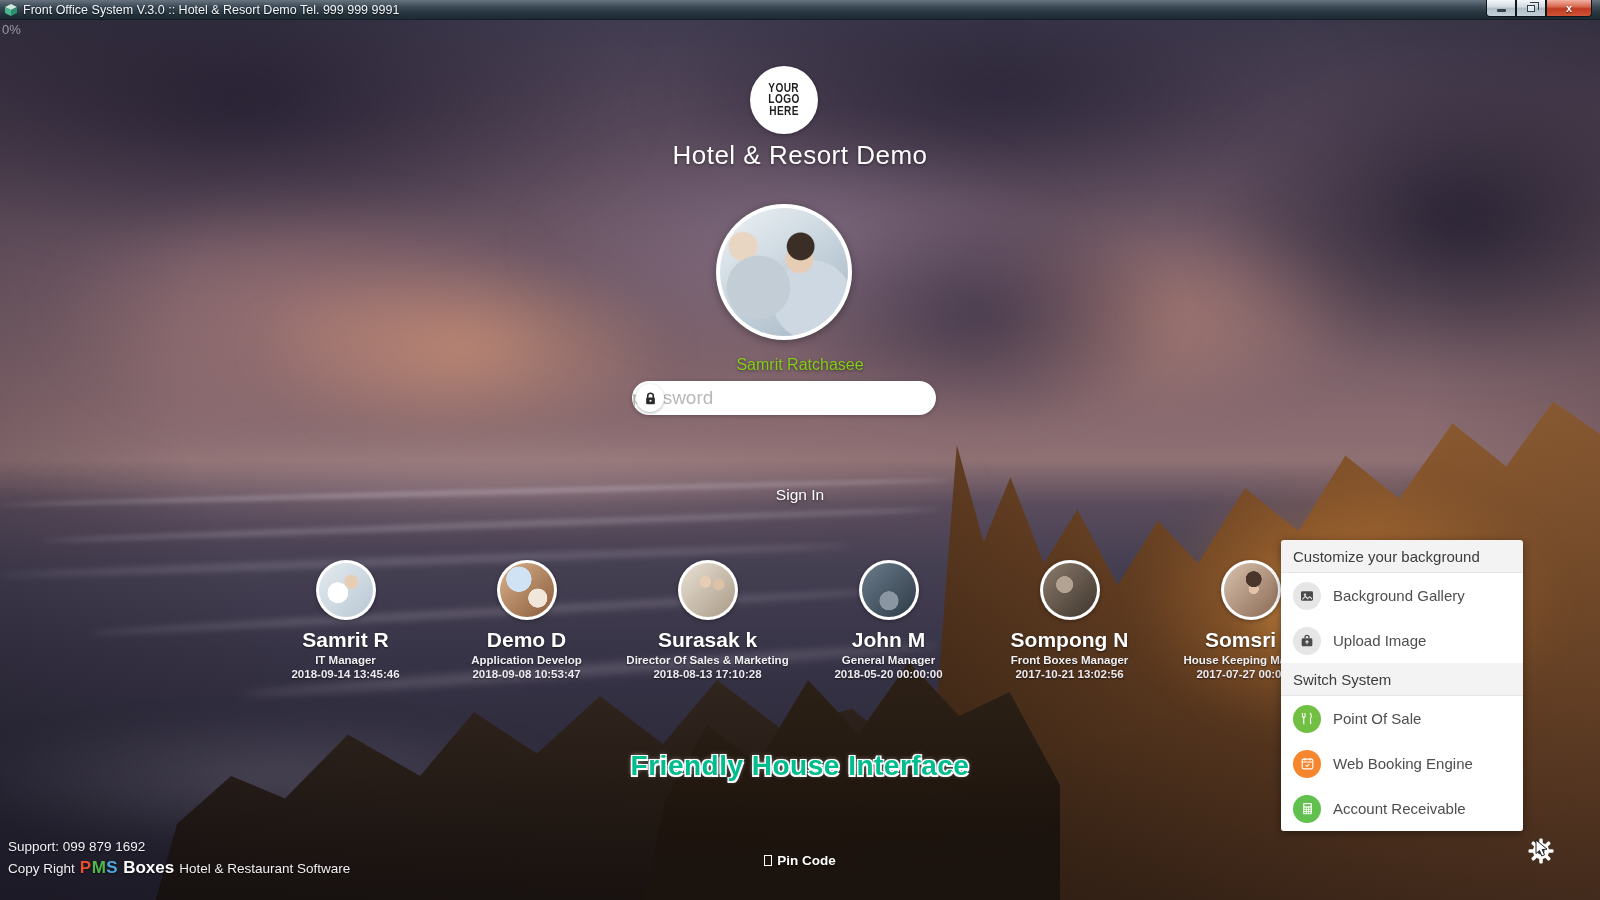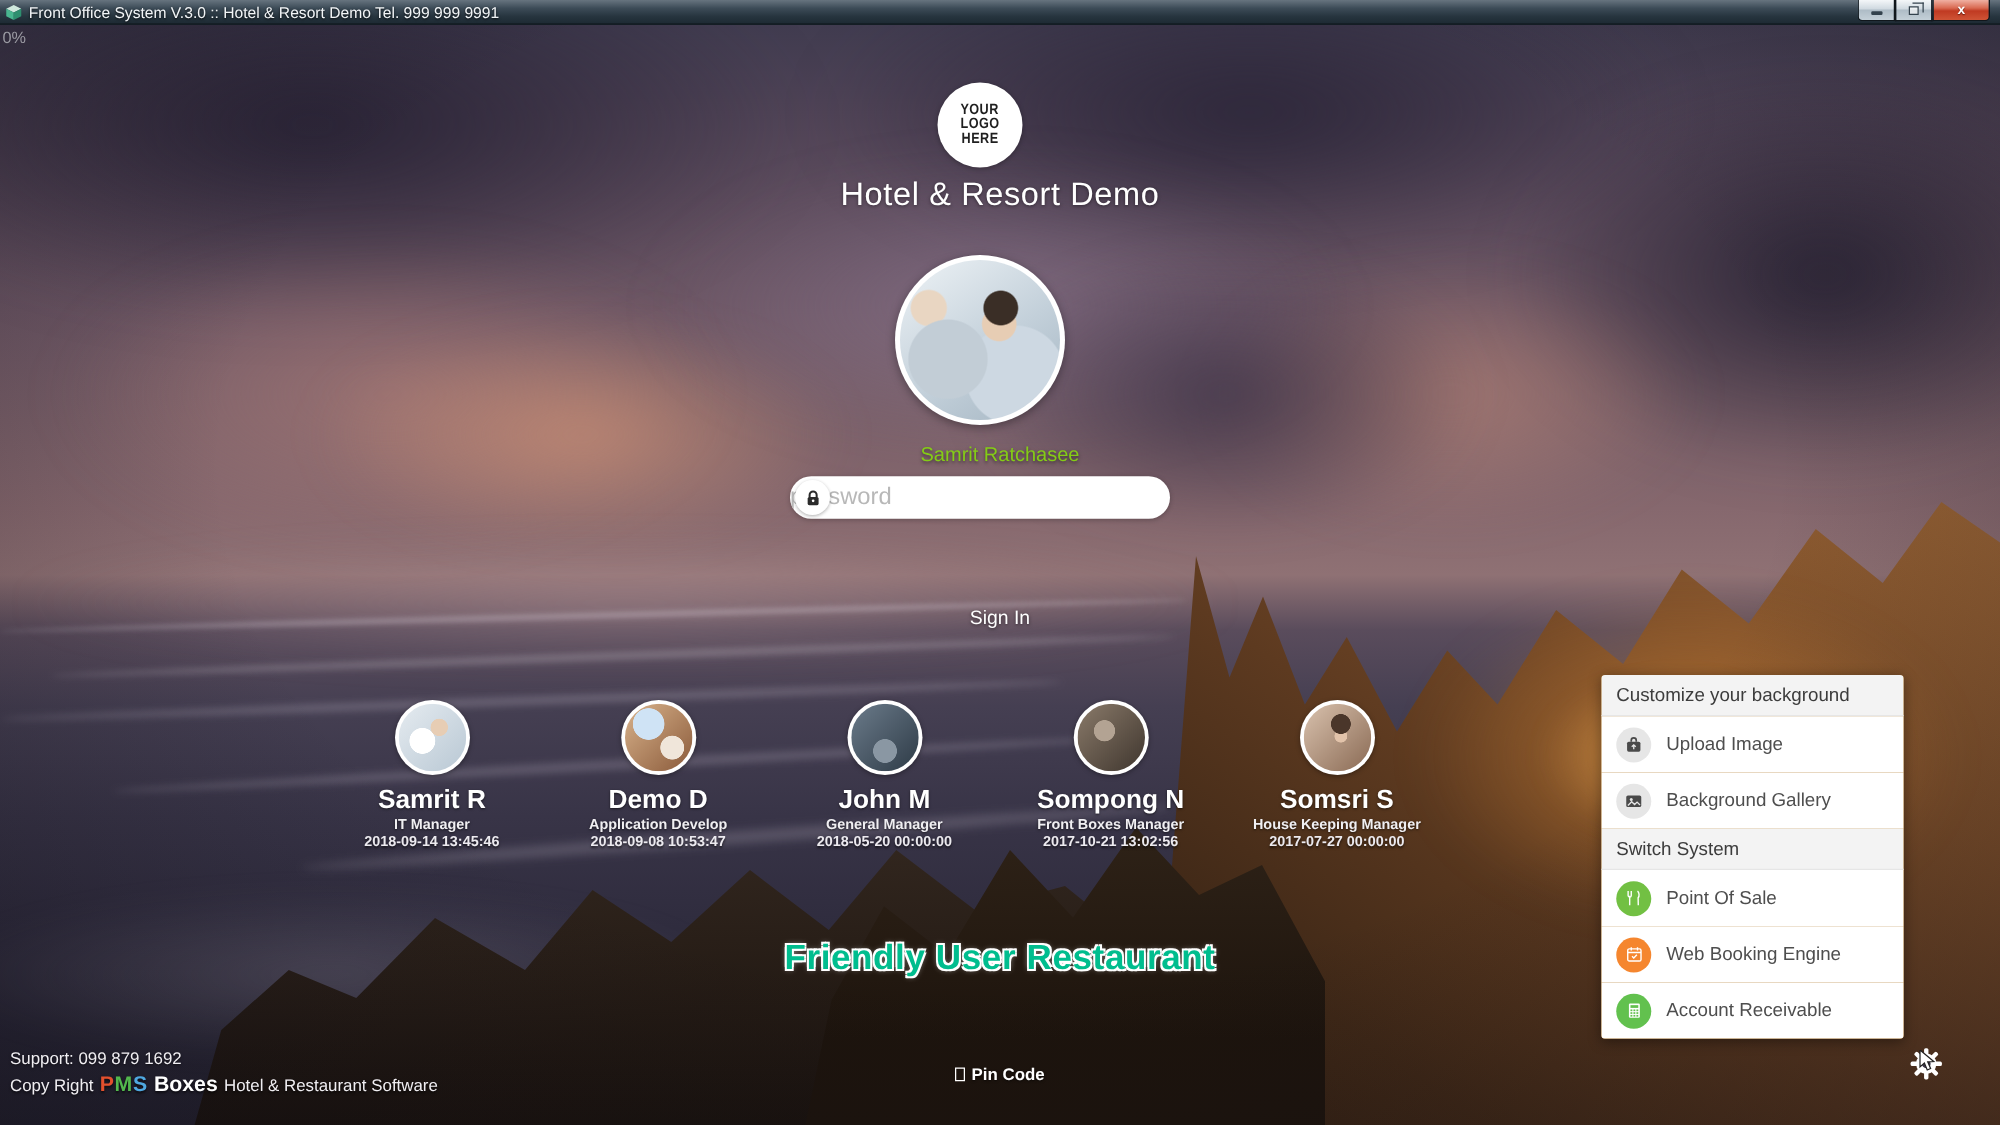--- a/index.html
+++ b/index.html
@@ -219,20 +219,28 @@
   <div class="user-card">
     <div class="user-ring">
         <div class="user-photo av2"></div>
       </div>
     <div class="user-name">Demo D</div>
     <div class="user-role">Application Develop</div>
     <div class="user-date">2018-09-08 10:53:47</div>
   </div>
   <div class="user-card">
     <div class="user-ring">
+        <div class="user-photo av3"></div>
+      </div>
+    <div class="user-name">Surasak k</div>
+    <div class="user-role">Director Of Sales &amp; Marketing</div>
+    <div class="user-date">2018-08-13 17:10:28</div>
+  </div>
+  <div class="user-card">
+    <div class="user-ring">
         <div class="user-photo av4"></div>
       </div>
     <div class="user-name">John M</div>
     <div class="user-role">General Manager</div>
     <div class="user-date">2018-05-20 00:00:00</div>
   </div>
   <div class="user-card">
     <div class="user-ring">
         <div class="user-photo av5"></div>
       </div>
@@ -243,43 +251,43 @@
   <div class="user-card">
     <div class="user-ring">
         <div class="user-photo av6"></div>
       </div>
     <div class="user-name">Somsri S</div>
     <div class="user-role">House Keeping Manager</div>
     <div class="user-date">2017-07-27 00:00:00</div>
   </div>
 </div>
 
-<div class="tagline">Friendly User Restaurant</div>
+<div class="tagline">Friendly House Interface</div>
 
 <div class="panel">
   <div class="panel-header">Customize your background</div>
+  <div class="panel-item">
+    <span class="icon-circle ic-gray">
+      <svg width="16" height="16" viewBox="0 0 24 24">
+        <rect x="3" y="5" width="18" height="14" rx="2" fill="#4a4a4a"></rect>
+        <circle cx="9" cy="10" r="1.8" fill="#e6e6e6"></circle>
+        <path d="M5 17l4.5-4.5 3.5 3.5 3-3 3.5 3.5" fill="none" stroke="#e6e6e6" stroke-width="1.6"></path>
+      </svg>
+    </span>
+    <span class="panel-item-label">Background Gallery</span>
+  </div>
   <div class="panel-item">
     <span class="icon-circle ic-gray">
       <svg width="16" height="16" viewBox="0 0 24 24">
         <path d="M9 8V6.5A3 3 0 0 1 15 6.5V8" fill="none" stroke="#4a4a4a" stroke-width="2"></path>
         <rect x="4" y="8" width="16" height="12" rx="2" fill="#4a4a4a"></rect>
         <path d="M12 17v-5M9.6 14.2L12 11.8l2.4 2.4" fill="none" stroke="#e6e6e6" stroke-width="1.6"></path>
       </svg>
     </span>
     <span class="panel-item-label">Upload Image</span>
-  </div>
-  <div class="panel-item">
-    <span class="icon-circle ic-gray">
-      <svg width="16" height="16" viewBox="0 0 24 24">
-        <rect x="3" y="5" width="18" height="14" rx="2" fill="#4a4a4a"></rect>
-        <circle cx="9" cy="10" r="1.8" fill="#e6e6e6"></circle>
-        <path d="M5 17l4.5-4.5 3.5 3.5 3-3 3.5 3.5" fill="none" stroke="#e6e6e6" stroke-width="1.6"></path>
-      </svg>
-    </span>
-    <span class="panel-item-label">Background Gallery</span>
   </div>
   <div class="panel-header">Switch System</div>
   <div class="panel-item">
     <span class="icon-circle" style="background:#72c043;">
       <svg width="15" height="15" viewBox="0 0 24 24" stroke="#fff" fill="#fff">
         <path d="M8 3v5.5a2 2 0 0 1-4 0V3" fill="none" stroke-width="1.8"></path>
         <path d="M6 9v12" stroke-width="1.8"></path>
         <path d="M16 3c2.2 1.6 2.8 6.2.8 8.6l.2 9.4" fill="none" stroke-width="1.8"></path>
       </svg>
     </span>

